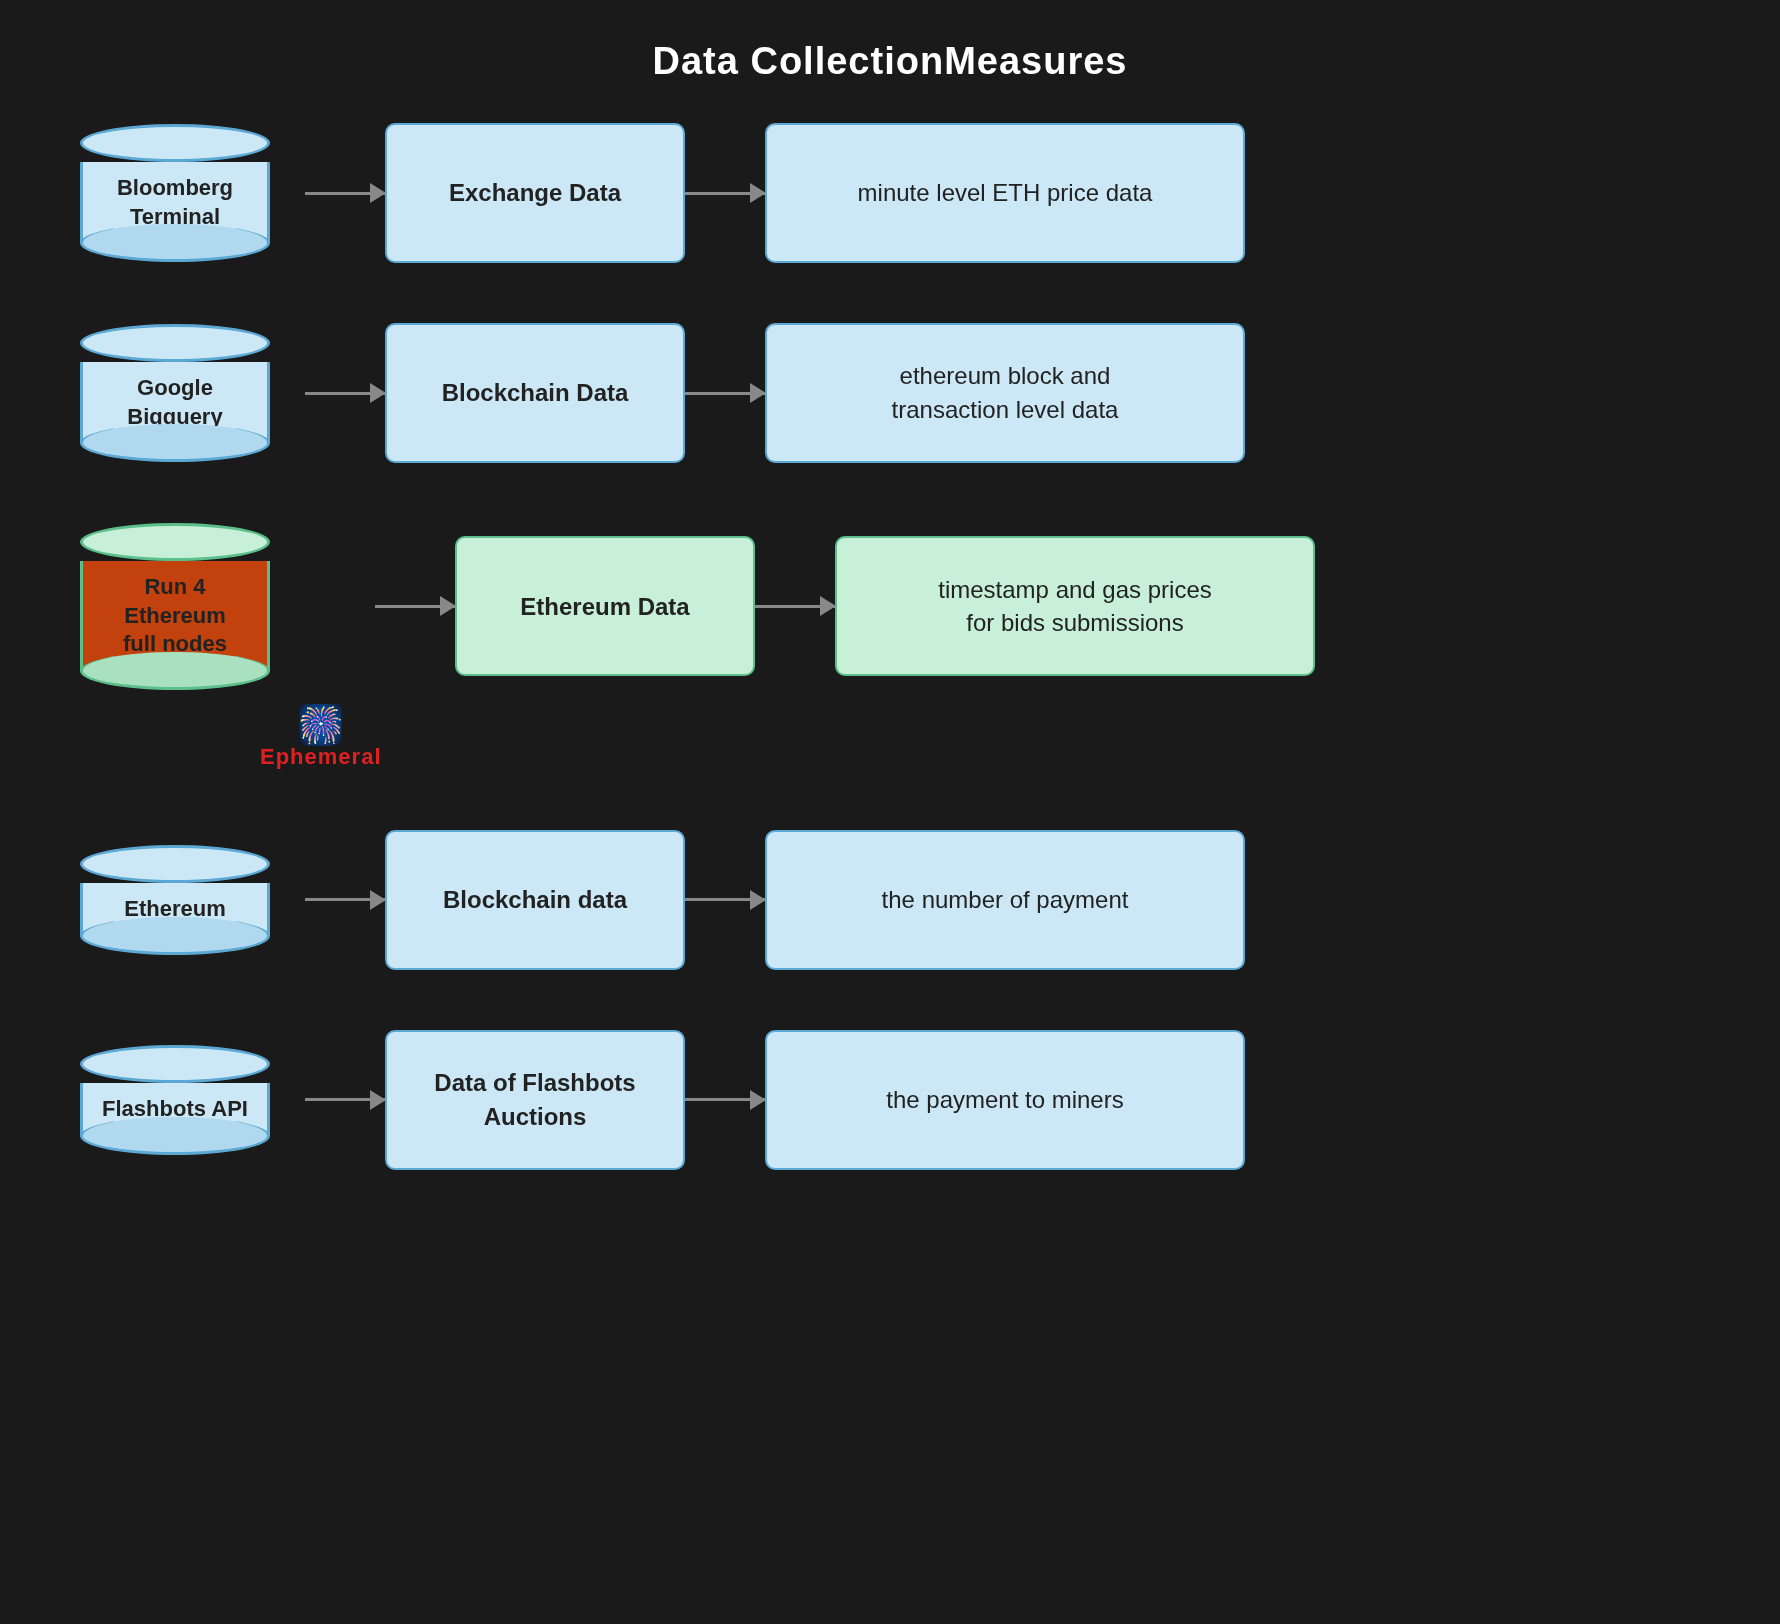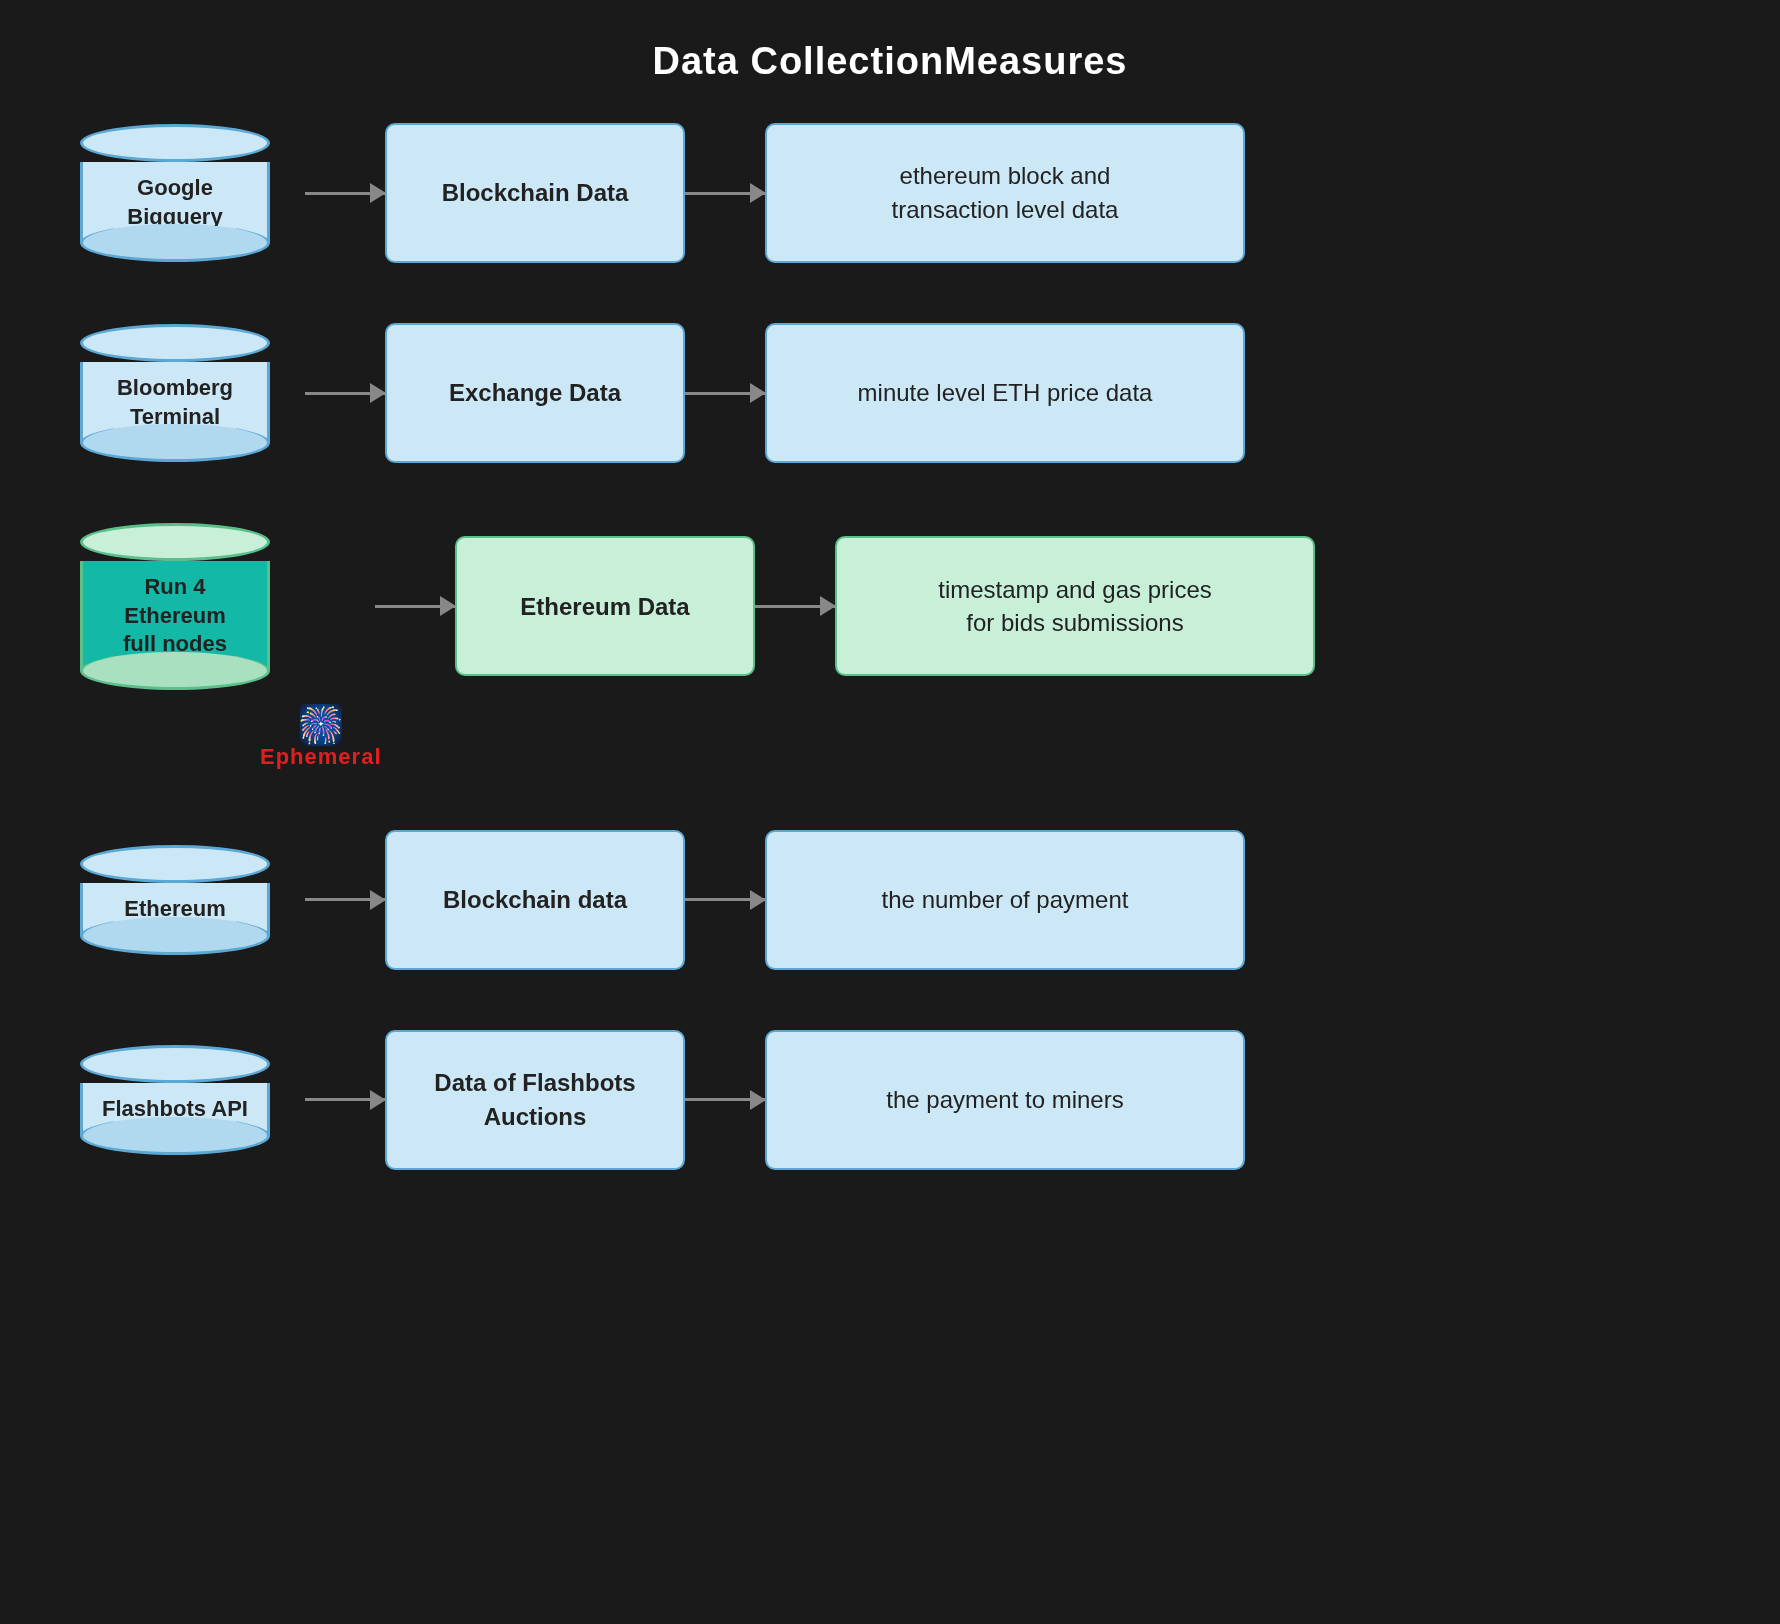--- a/index.html
+++ b/index.html
@@ -94,21 +94,21 @@
       text-align: center;
     }
 
     
     .cyl-blue .cyl-top { background: #cce8f6; }
     .cyl-blue .cyl-body { background: #cce8f6; }
     .cyl-blue .cyl-bottom { background: #b0d9f0; border-top: none; }
 
     
     .cyl-green .cyl-top { background: #c8f0d8; border-color: #5bbf8a; }
-    .cyl-green .cyl-body { background: #14b8a6; border-color: #5bbf8a; }
+    .cyl-green .cyl-body { background: #c2410c; border-color: #5bbf8a; }
     .cyl-green .cyl-bottom { background: #a8e0c0; border-color: #5bbf8a; border-top: none; }
     .cyl-green .cyl-body { border-color: #5bbf8a; }
     .cyl-green .cyl-top { border-color: #5bbf8a; }
 
     
     .arrow {
       display: flex;
       align-items: center;
       flex-shrink: 0;
     }
@@ -195,59 +195,59 @@
   <span class="header-title">Data Collection</span>
   <span class="header-title">Measures</span>
 </div>
 
 <div class="diagram" id="diagram-container">
 <div class="row" style="display: flex; align-items: center; gap: 0px; margin-bottom: 0px;">
       <div class="cylinder-wrap">
         <div class="cylinder cyl-blue">
           <div class="cyl-top"></div>
           <div class="cyl-body">
-            <div class="cyl-label">Google<br>Bigquery</div>
+            <div class="cyl-label">Bloomberg<br>Terminal</div>
           </div>
           <div class="cyl-bottom"></div>
         </div>
       </div>
       <div class="arrow" style="margin-left: 20px;">
         <div class="arrow-line" style="width: 80px;"></div>
       </div>
       <div class="box box-mid box-blue">
-        <div class="box-label">Blockchain Data</div>
+        <div class="box-label">Exchange Data</div>
       </div>
       <div class="arrow" style="margin-left: 0px;">
         <div class="arrow-line" style="width: 80px;"></div>
       </div>
       <div class="box box-right box-blue">
-        <div class="box-label-light">ethereum block and<br>transaction level data</div>
+        <div class="box-label-light">minute level ETH price data</div>
       </div>
     </div>
     <div class="row" style="display: flex; align-items: center; gap: 0px; margin-bottom: 0px;">
       <div class="cylinder-wrap">
         <div class="cylinder cyl-blue">
           <div class="cyl-top"></div>
           <div class="cyl-body">
-            <div class="cyl-label">Bloomberg<br>Terminal</div>
+            <div class="cyl-label">Google<br>Bigquery</div>
           </div>
           <div class="cyl-bottom"></div>
         </div>
       </div>
       <div class="arrow" style="margin-left: 20px;">
         <div class="arrow-line" style="width: 80px;"></div>
       </div>
       <div class="box box-mid box-blue">
-        <div class="box-label">Exchange Data</div>
+        <div class="box-label">Blockchain Data</div>
       </div>
       <div class="arrow" style="margin-left: 0px;">
         <div class="arrow-line" style="width: 80px;"></div>
       </div>
       <div class="box box-right box-blue">
-        <div class="box-label-light">minute level ETH price data</div>
+        <div class="box-label-light">ethereum block and<br>transaction level data</div>
       </div>
     </div>
     <div class="row row-ephemeral" style="display: flex; align-items: center; gap: 0px; margin-bottom: 80px;">
       <div class="cylinder-wrap" style="position: relative;">
         <div class="cylinder cyl-green">
           <div class="cyl-top"></div>
           <div class="cyl-body">
             <div class="cyl-label">Run 4<br>Ethereum<br>full nodes</div>
           </div>
           <div class="cyl-bottom"></div>

